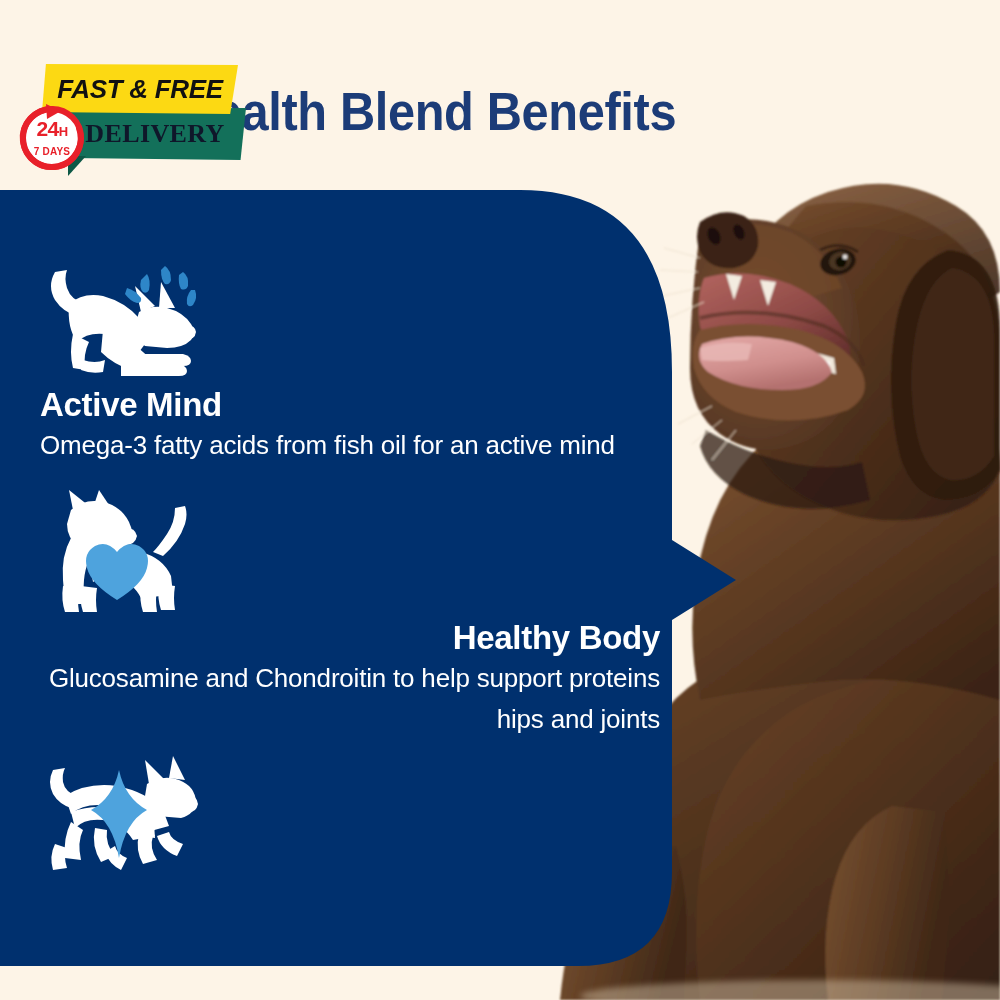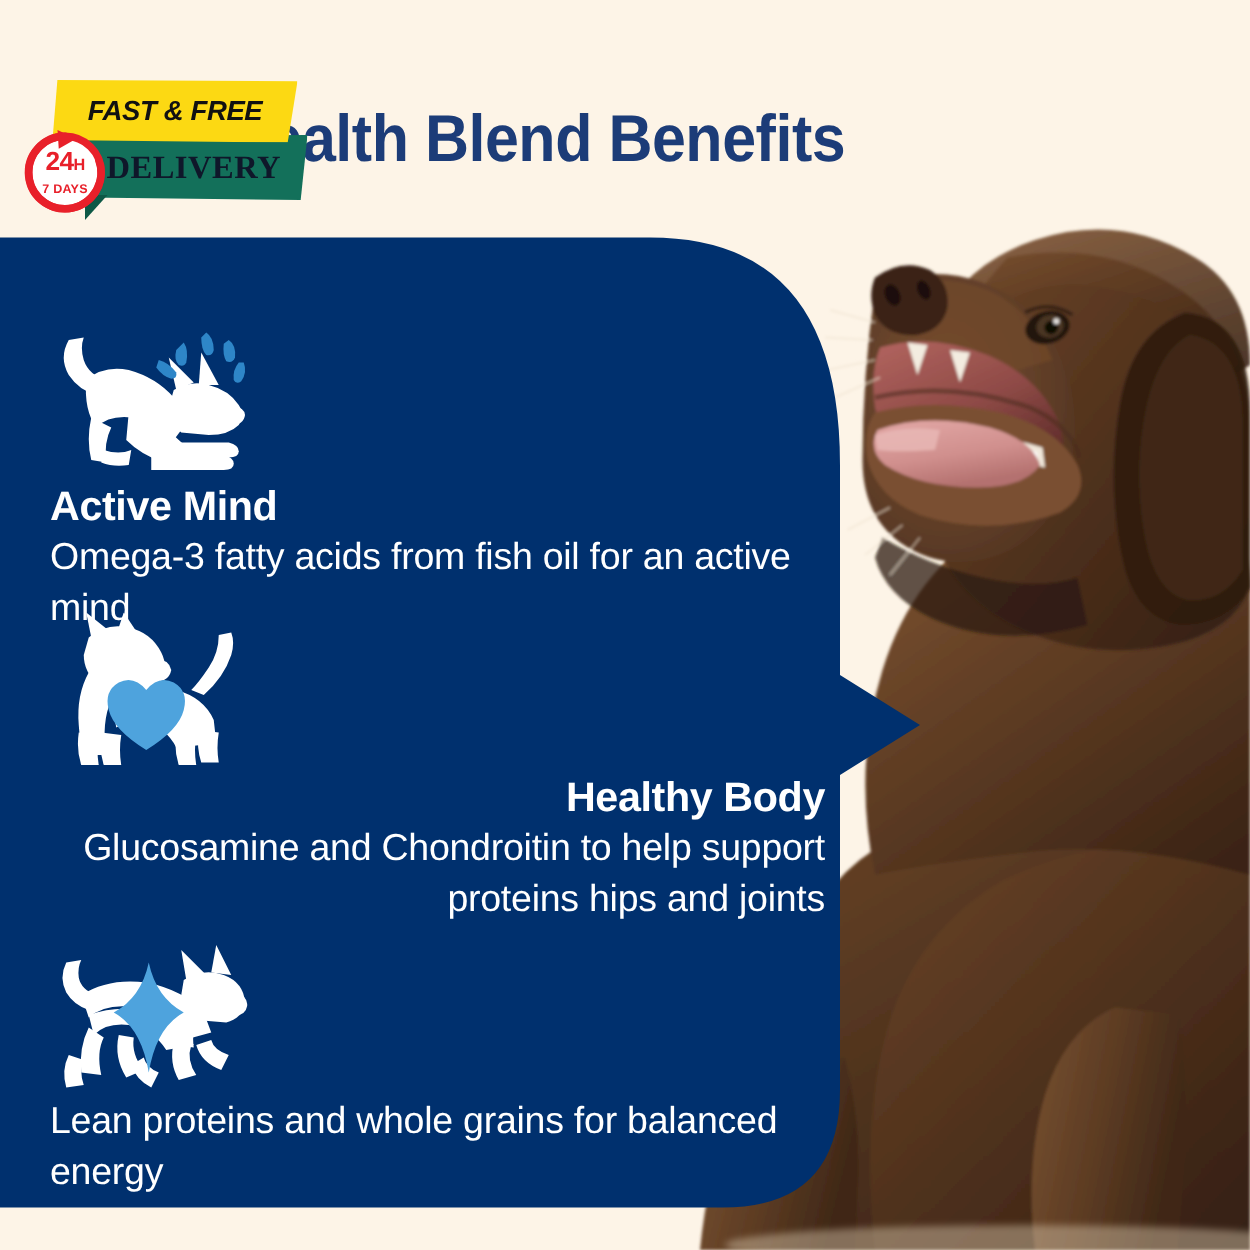--- a/index.html
+++ b/index.html
@@ -74,21 +74,21 @@
   .badge-yellow-text {
     position: absolute;
     left: 0; top: 0;
     width: 196px; height: 50px;
     display: flex;
     align-items: center;
     justify-content: center;
     font-family: "Liberation Sans", sans-serif;
     font-weight: bold;
     font-style: italic;
-    font-size: 22px;
+    font-size: 26px;
     letter-spacing: -0.3px;
     color: #111111;
     white-space: nowrap;
   }
   .badge-green {
     position: absolute;
     left: 48px; top: 44px;
     width: 182px; height: 52px;
     background: #13705a;
     clip-path: polygon(0% 2%, 100% 0%, 97% 100%, 3% 96%);
@@ -178,21 +178,21 @@
     font-family: "Liberation Sans", sans-serif;
     font-size: 33px;
     font-weight: bold;
     color: #ffffff;
     line-height: 40px;
     letter-spacing: -0.3px;
   }
   .benefit-desc {
     margin: 0;
     font-family: "Liberation Sans", sans-serif;
-    font-size: 30px;
+    font-size: 26px;
     font-weight: normal;
     color: #ffffff;
     line-height: 41px;
     letter-spacing: -0.2px;
   }
 
   #benefit-0 { left: 40px; top: 248px; width: 600px; }
   #benefit-1 { left: 40px; top: 472px; width: 620px; text-align: right; }
   #benefit-2 { left: 40px; top: 734px; width: 620px; }
 
@@ -464,19 +464,18 @@
             <path d="M28 66 Q20 82 22 102 L38 104 Q34 86 40 74 Z"></path>
             <path d="M12 88 Q6 100 10 114 L24 112 Q20 100 24 92 Z"></path>
             <path d="M52 72 Q48 90 58 106 L72 100 Q62 88 64 74 Z"></path>
             <path d="M62 96 Q66 108 78 114 L84 102 Q74 98 72 90 Z"></path>
           </g>
 
           <path d="M76 14 Q82 42 104 54 Q82 66 76 102 Q70 66 48 54 Q70 42 76 14 Z" fill="#4ea3dd"></path>
         </svg>
       </div>
       <div class="benefit-text">
-        <div class="benefit-desc">Lean proteins and whole grains for balanced energy</div>
       </div>
     </div>
 
   </div>
 
 </div>
 
 </body></html>

